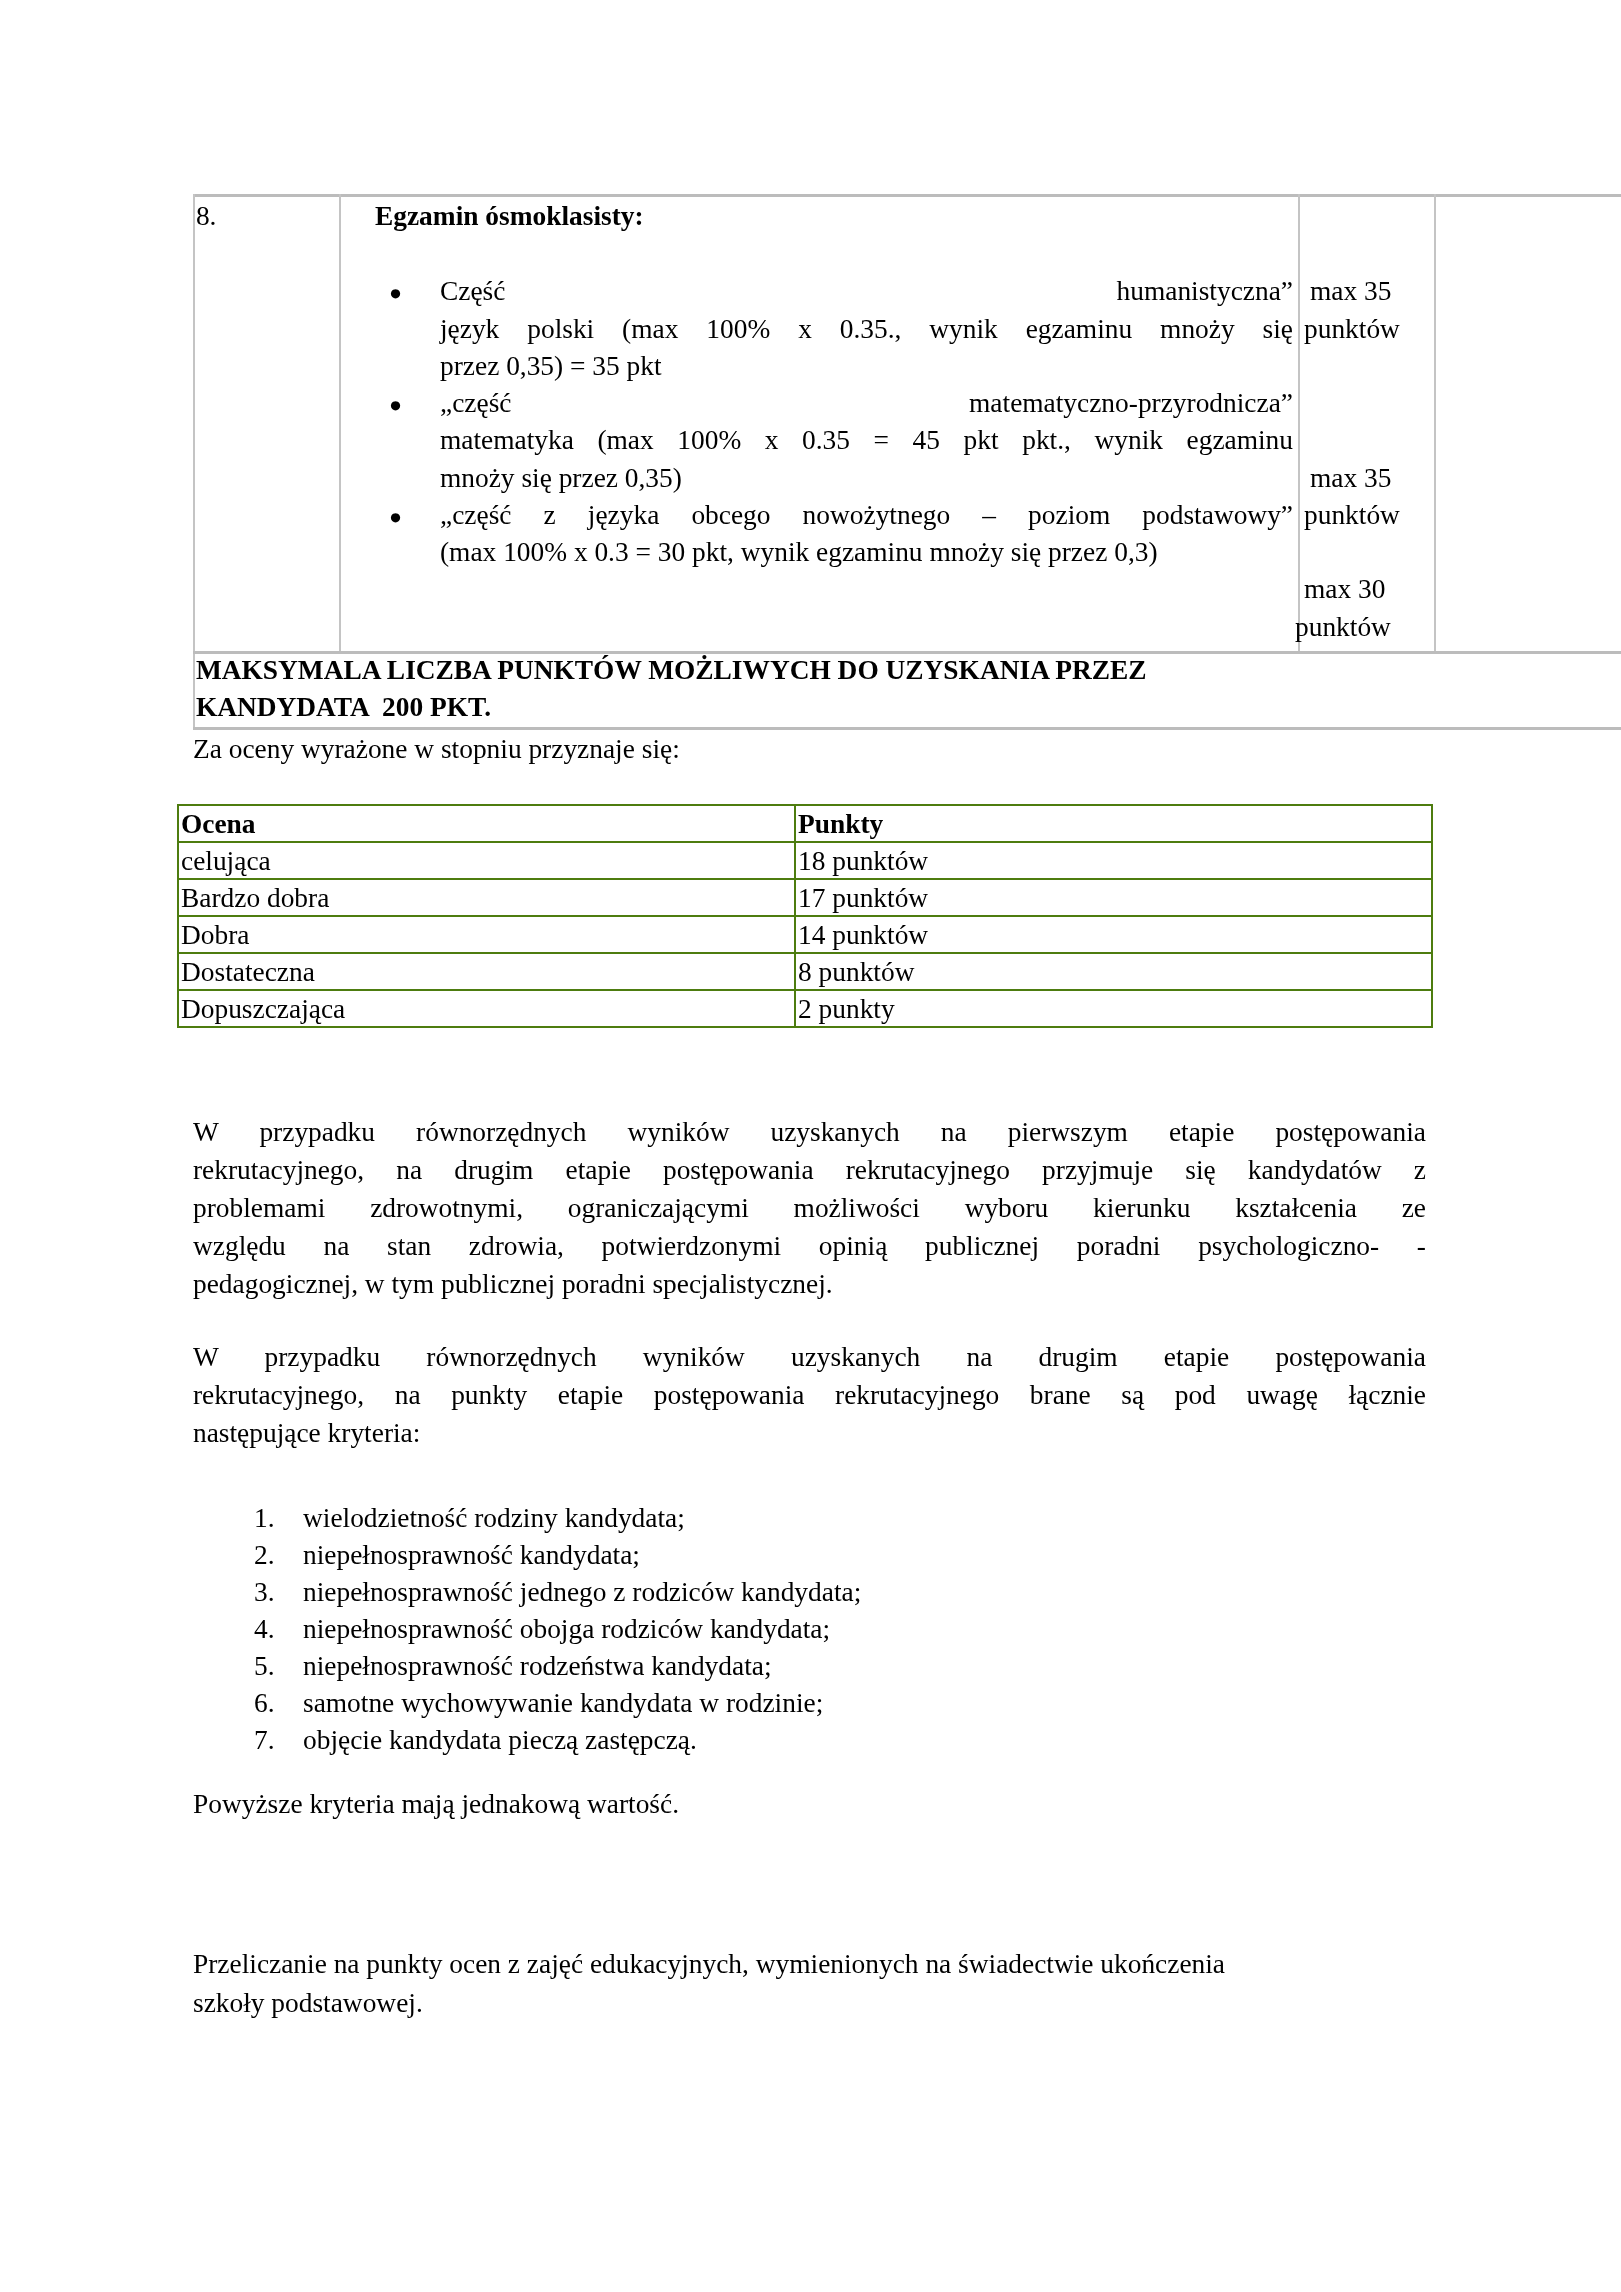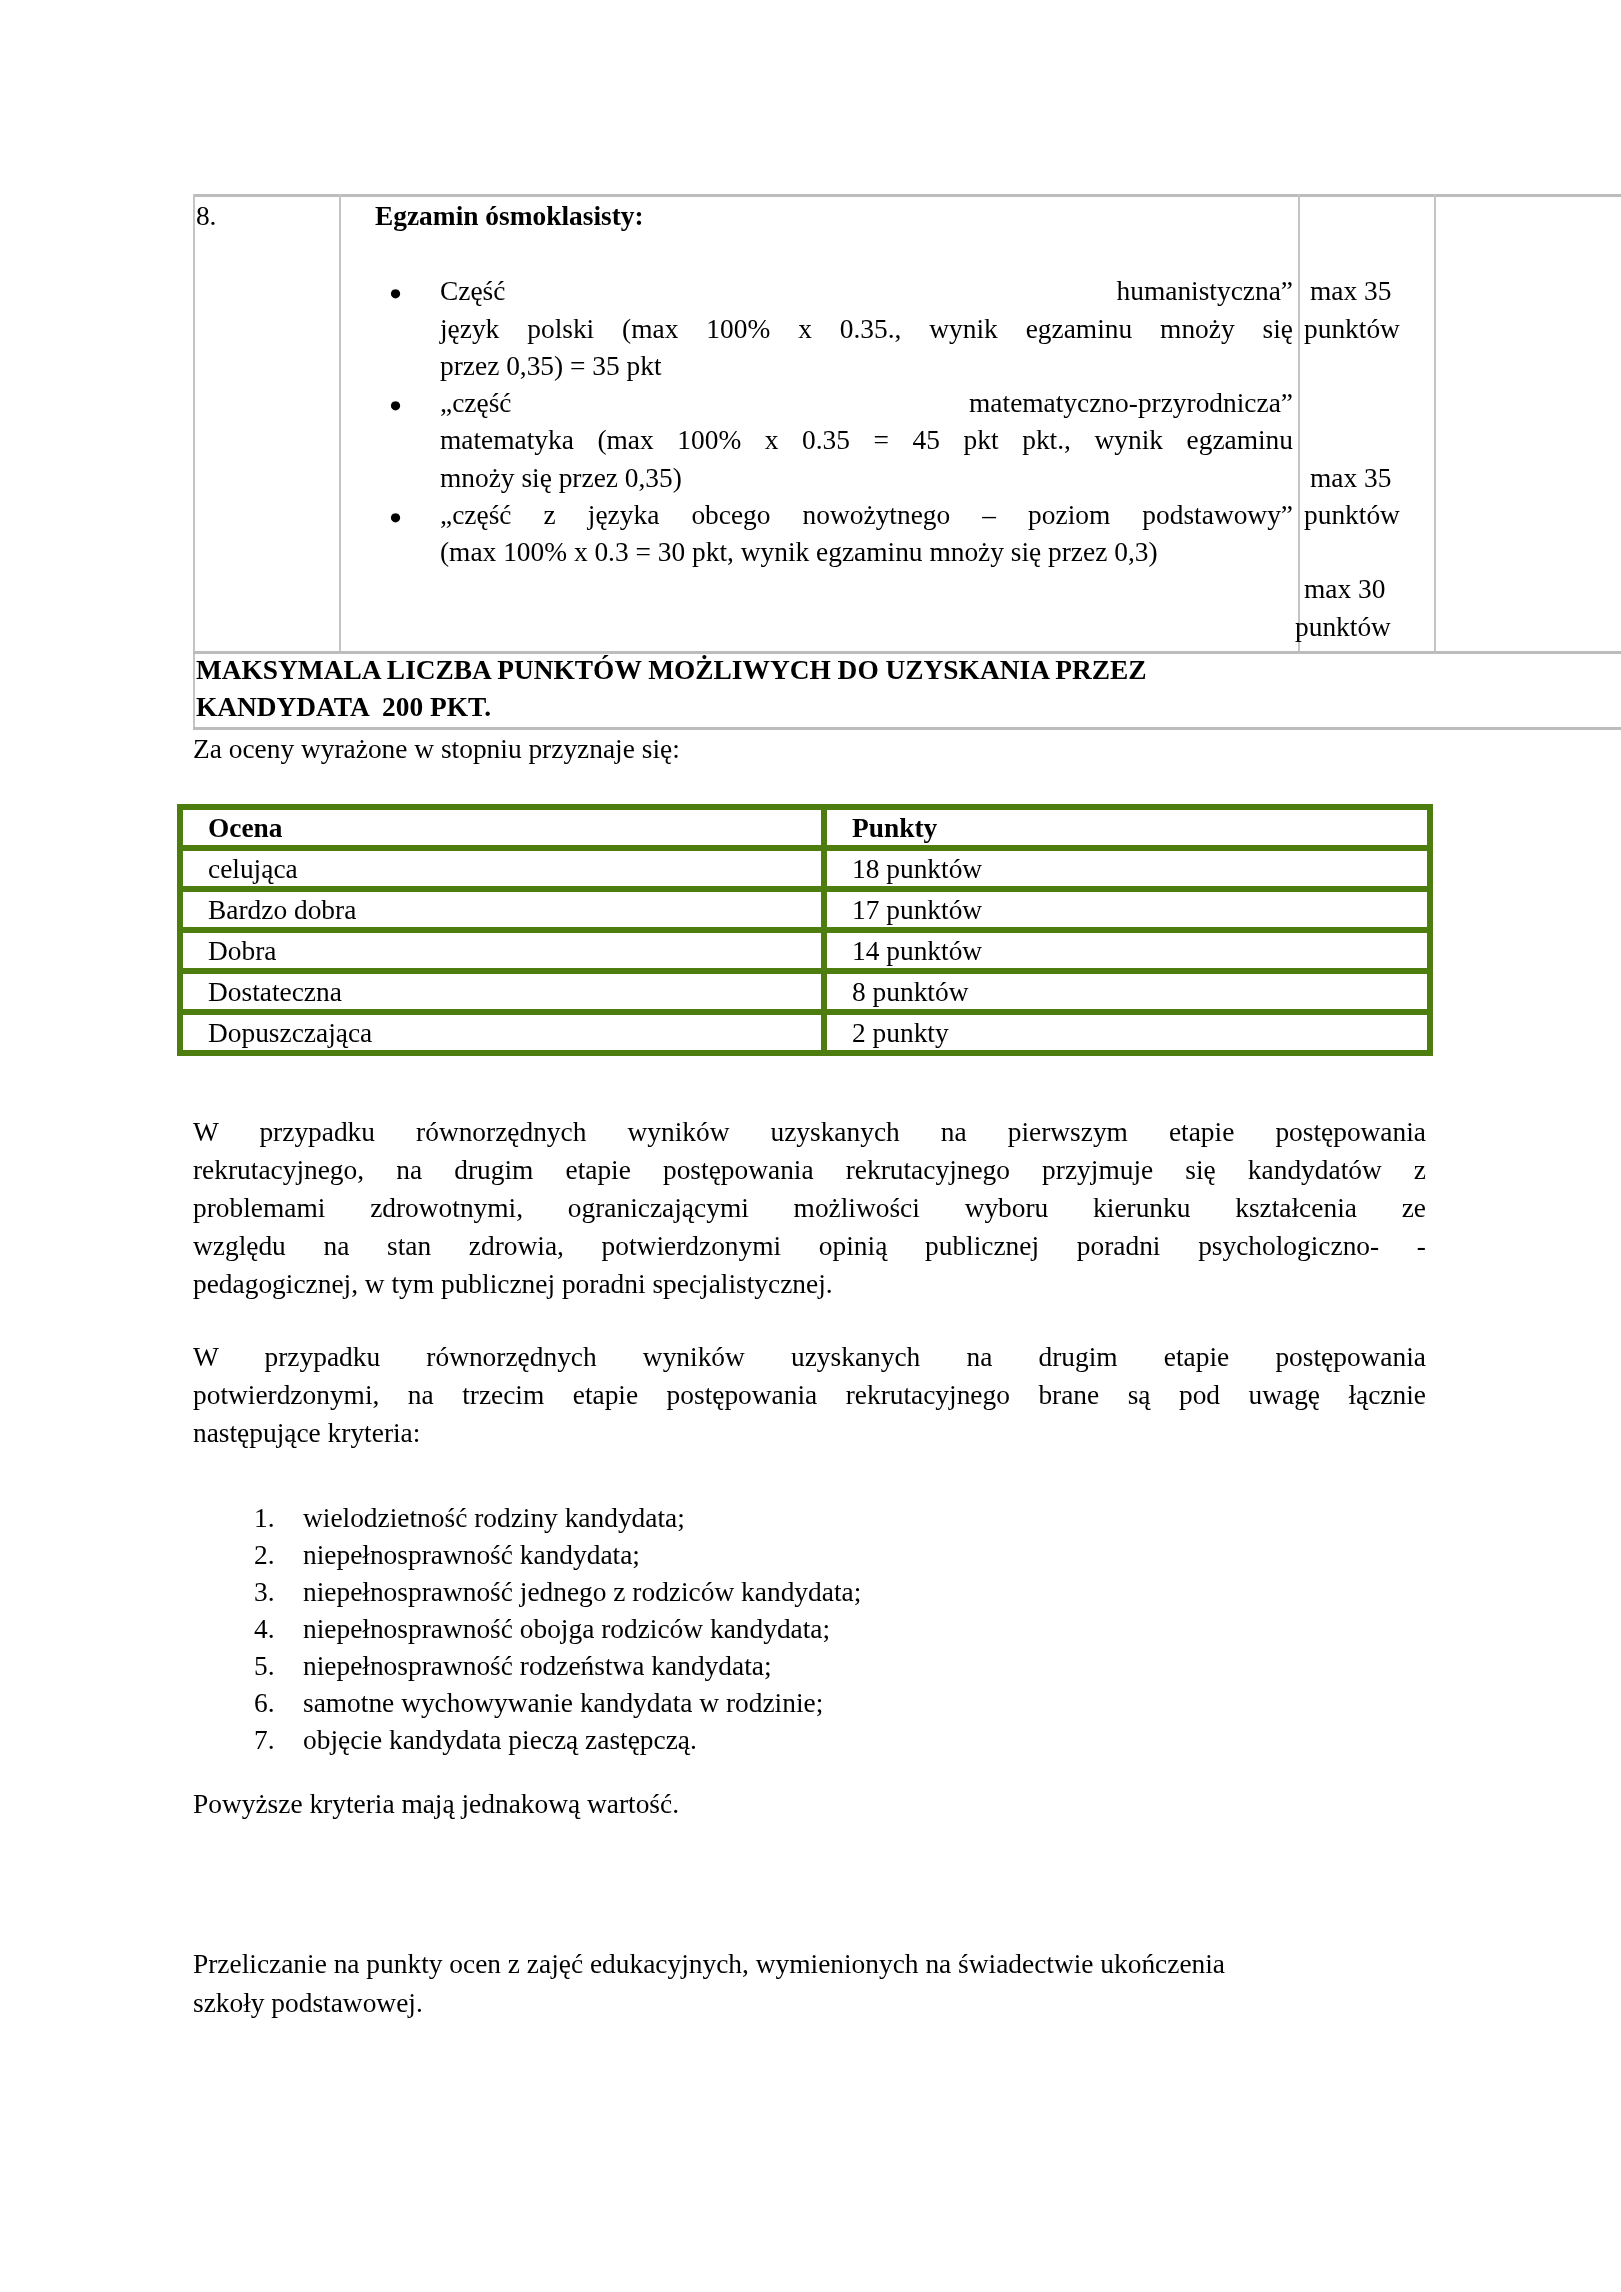--- a/index.html
+++ b/index.html
@@ -6,21 +6,21 @@
   body{width:1621px;height:2293px;position:relative;overflow:hidden;font-family:"Liberation Serif",serif;color:#000;font-size:27.4px;}
   
   #exam-table{position:absolute;left:193px;top:194px;width:1428px;height:536px;}
   .hline{position:absolute;background:#bcbcbc;height:2.9px;}
   .vline{position:absolute;background:#c4c4c4;width:2px;}
   .bullet{position:absolute;font-size:21.6px;}
   .just{text-align:justify;text-align-last:justify;}
   .line{position:absolute;white-space:nowrap;line-height:37px;}
   .bold{font-weight:bold;}
   table.grades{position:absolute;left:177px;top:804px;width:1256px;border-collapse:collapse;}
-  table.grades td{border:6px solid #4d7c0f;height:35px;padding:0 0 0 25px;line-height:34px;font-size:27.4px;vertical-align:middle;}
+  table.grades td{border:2px solid #4d7c0f;height:35px;padding:0 0 0 2px;line-height:34px;font-size:27.4px;vertical-align:middle;}
   table.grades td.c1{width:613px;}
   .para{position:absolute;left:193px;width:1233px;line-height:38px;text-align:justify;}
   .para .ln{display:block;text-align:justify;text-align-last:justify;height:38px;}
   .para .ln.last{text-align-last:left;}
   ol.crit{position:absolute;left:193px;top:1488px;margin:12px;padding:0;list-style:none;}
   ol.crit li{height:37px;line-height:37px;white-space:nowrap;}
   ol.crit .num{display:inline-block;width:49px;text-align:left;padding-left:49px;}
 </style>
 </head>
 <body>
@@ -96,21 +96,21 @@
 <div class="para" style="top:1113px;">
   <span class="ln">W przypadku równorzędnych wyników uzyskanych na pierwszym etapie postępowania</span>
   <span class="ln">rekrutacyjnego, na drugim etapie postępowania rekrutacyjnego przyjmuje się kandydatów z</span>
   <span class="ln">problemami zdrowotnymi, ograniczającymi możliwości wyboru kierunku kształcenia ze</span>
   <span class="ln">względu na stan zdrowia, potwierdzonymi opinią publicznej poradni psychologiczno- -</span>
   <span class="ln last">pedagogicznej, w tym publicznej poradni specjalistycznej.</span>
 </div>
 
 <div class="para" style="top:1338px;">
   <span class="ln">W przypadku równorzędnych wyników uzyskanych na drugim etapie postępowania</span>
-  <span class="ln">potwierdzonymi, na trzecim etapie postępowania rekrutacyjnego brane są pod uwagę łącznie</span>
+  <span class="ln">rekrutacyjnego, na punkty etapie postępowania rekrutacyjnego brane są pod uwagę łącznie</span>
   <span class="ln last">następujące kryteria:</span>
 </div>
 
 <ol class="crit">
   <li><span class="num">1.</span><span>wielodzietność rodziny kandydata;</span></li>
   <li><span class="num">2.</span><span>niepełnosprawność kandydata;</span></li>
   <li><span class="num">3.</span><span>niepełnosprawność jednego z rodziców kandydata;</span></li>
   <li><span class="num">4.</span><span>niepełnosprawność obojga rodziców kandydata;</span></li>
   <li><span class="num">5.</span><span>niepełnosprawność rodzeństwa kandydata;</span></li>
   <li><span class="num">6.</span><span>samotne wychowywanie kandydata w rodzinie;</span></li>

